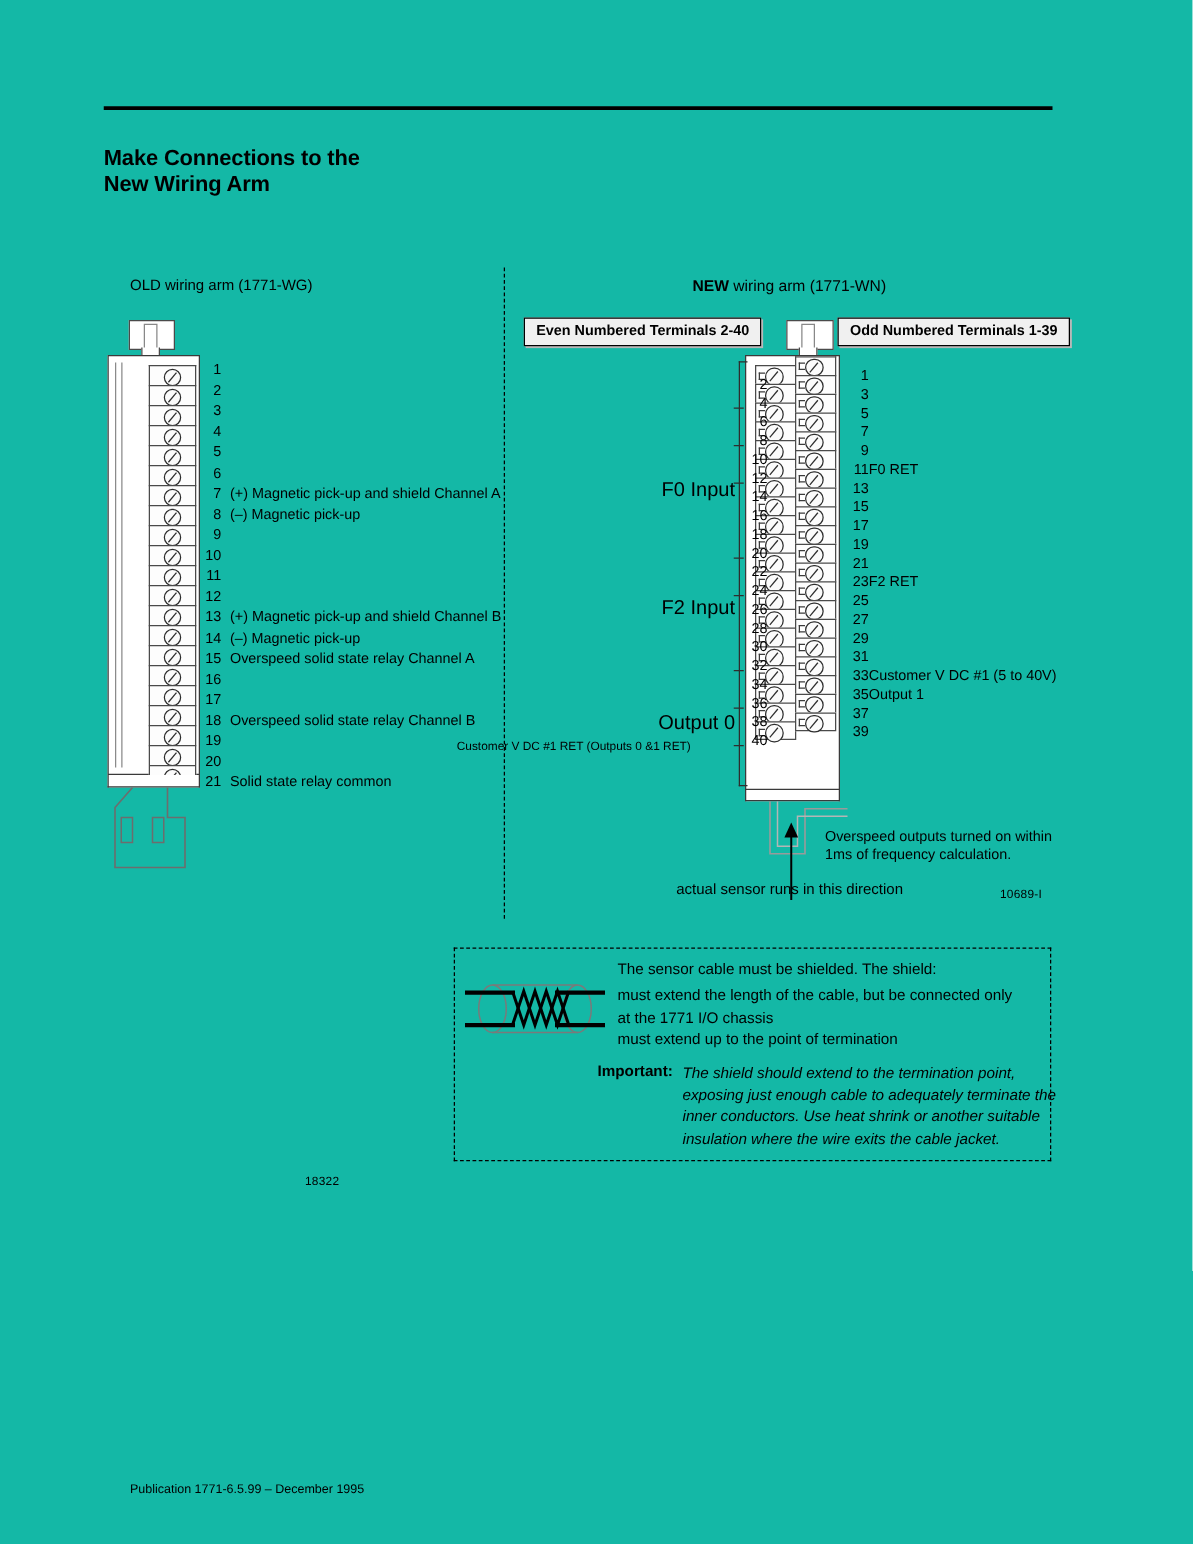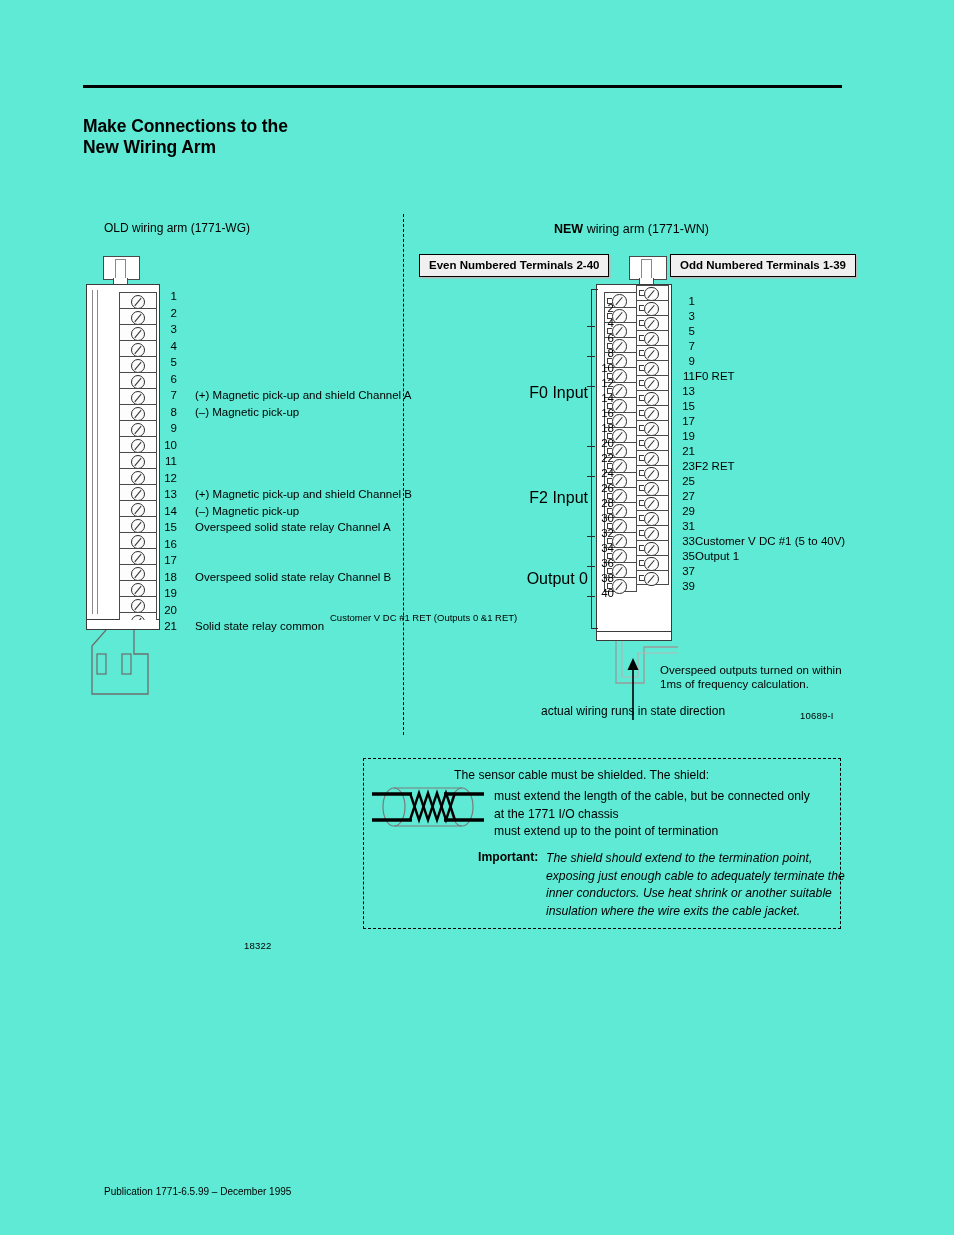--- a/index.html
+++ b/index.html
@@ -9,21 +9,21 @@
   }
   body {
     font-family: "Liberation Sans", sans-serif;
     color: #000000;
   }
   #page {
     position: relative;
     width: 954px;
     height: 1235px;
     overflow: hidden;
-    background: #5eead4;
+    background: #14b8a6;
   }
 
   
   .top-rule {
     position: absolute;
     left: 83px;
     top: 85px;
     width: 759px;
     height: 3px;
     background: #000;
@@ -172,21 +172,21 @@
     height: 16.5px;
     font-size: 11.5px;
     line-height: 16.5px;
     white-space: nowrap;
   }
   .old-row .num {
     display: inline-block;
     width: 17px;
     text-align: right;
   }
-  .old-row .txt { margin-left: 18px; text-align: center; }
+  .old-row .txt { margin-left: 7px; text-align: center; }
 
   
   .new-arm { position: absolute; left: 596px; top: 256px; }
   .new-plug-outer {
     position: absolute; left: 33px; top: 0;
     width: 36px; height: 22px;
     border: 1.3px solid #4a4a4a; background:#fff;
   }
   .new-plug-inner {
     position: absolute; left: 45px; top: 3px;
@@ -270,26 +270,26 @@
   .odd-nums .r .txt { margin-left: 0; }
 
   
   .grp-label {
     position: absolute;
     font-size: 16px;
     text-align: right;
     white-space: nowrap;
   }
   .grp-f0 { left: 400px; top: 384px; width: 188px; }
-  .grp-f2 { left: 400px; top: 489px; width: 188px; }
+  .grp-f2 { left: 400px; top: 478px; width: 188px; }
   .grp-o0 { left: 400px; top: 570px; width: 188px; }
   .grp-ret {
     position: absolute;
     left: 330px; top: 592px; width: 258px;
-    font-size: 9.5px; text-align: left; white-space: nowrap; margin-top: 20px;
+    font-size: 9.5px; text-align: center; white-space: nowrap;
   }
 
   
   .ann-overspeed {
     position: absolute; left: 660px; top: 663px;
     font-size: 11.5px; line-height: 14px;
   }
   .ann-direction {
     position: absolute; left: 541px; top: 704px;
     font-size: 12px; white-space: nowrap;
@@ -303,21 +303,21 @@
   
   .note-box {
     position: absolute;
     left: 363px; top: 758px;
     width: 478px; height: 171px;
     border: 1.5px dashed #000;
     box-sizing: border-box;
   }
   .cable-icon { position: absolute; left: 372px; top: 780px; }
   .note-l1 {
-    position: absolute; left: 454px; top: 768px;
+    position: absolute; left: 494px; top: 768px;
     font-size: 12.2px; white-space: nowrap; text-align: right;
   }
   .note-sub {
     position: absolute; left: 494px; top: 788px;
     font-size: 12.2px; line-height: 17.5px;
   }
   .note-imp-label {
     position: absolute; left: 478px; top: 850px;
     font-size: 12.2px; font-weight: bold;
   }
@@ -704,21 +704,21 @@
 
   <div class="grp-label grp-f0">F0 Input</div>
   <div class="grp-label grp-f2">F2 Input</div>
   <div class="grp-label grp-o0">Output 0</div>
   <div class="grp-ret">Customer V DC #1 RET (Outputs 0 &amp;1 RET)</div>
 
   <div class="ann-overspeed">
     <div>Overspeed outputs turned on within</div>
     <div>1ms of frequency calculation.</div>
   </div>
-  <div class="ann-direction">actual wiring runs in state direction</div>
+  <div class="ann-direction">actual sensor runs in this direction</div>
   <div class="new-fig-id">10689-I</div>
 
   <div class="note-box"></div>
 
   <svg class="cable-icon" width="112" height="54" viewBox="0 0 112 54">
     <ellipse cx="22" cy="27" rx="11" ry="19" fill="none" stroke="#7a7a7a" stroke-width="1.2"></ellipse>
     <ellipse cx="90" cy="27" rx="11" ry="19" fill="none" stroke="#7a7a7a" stroke-width="1.2"></ellipse>
     <line x1="22" y1="8" x2="90" y2="8" stroke="#7a7a7a" stroke-width="1.2"></line>
     <line x1="22" y1="46" x2="90" y2="46" stroke="#7a7a7a" stroke-width="1.2"></line>
     <line x1="0" y1="14" x2="40" y2="14" stroke="#000" stroke-width="3.4"></line>

